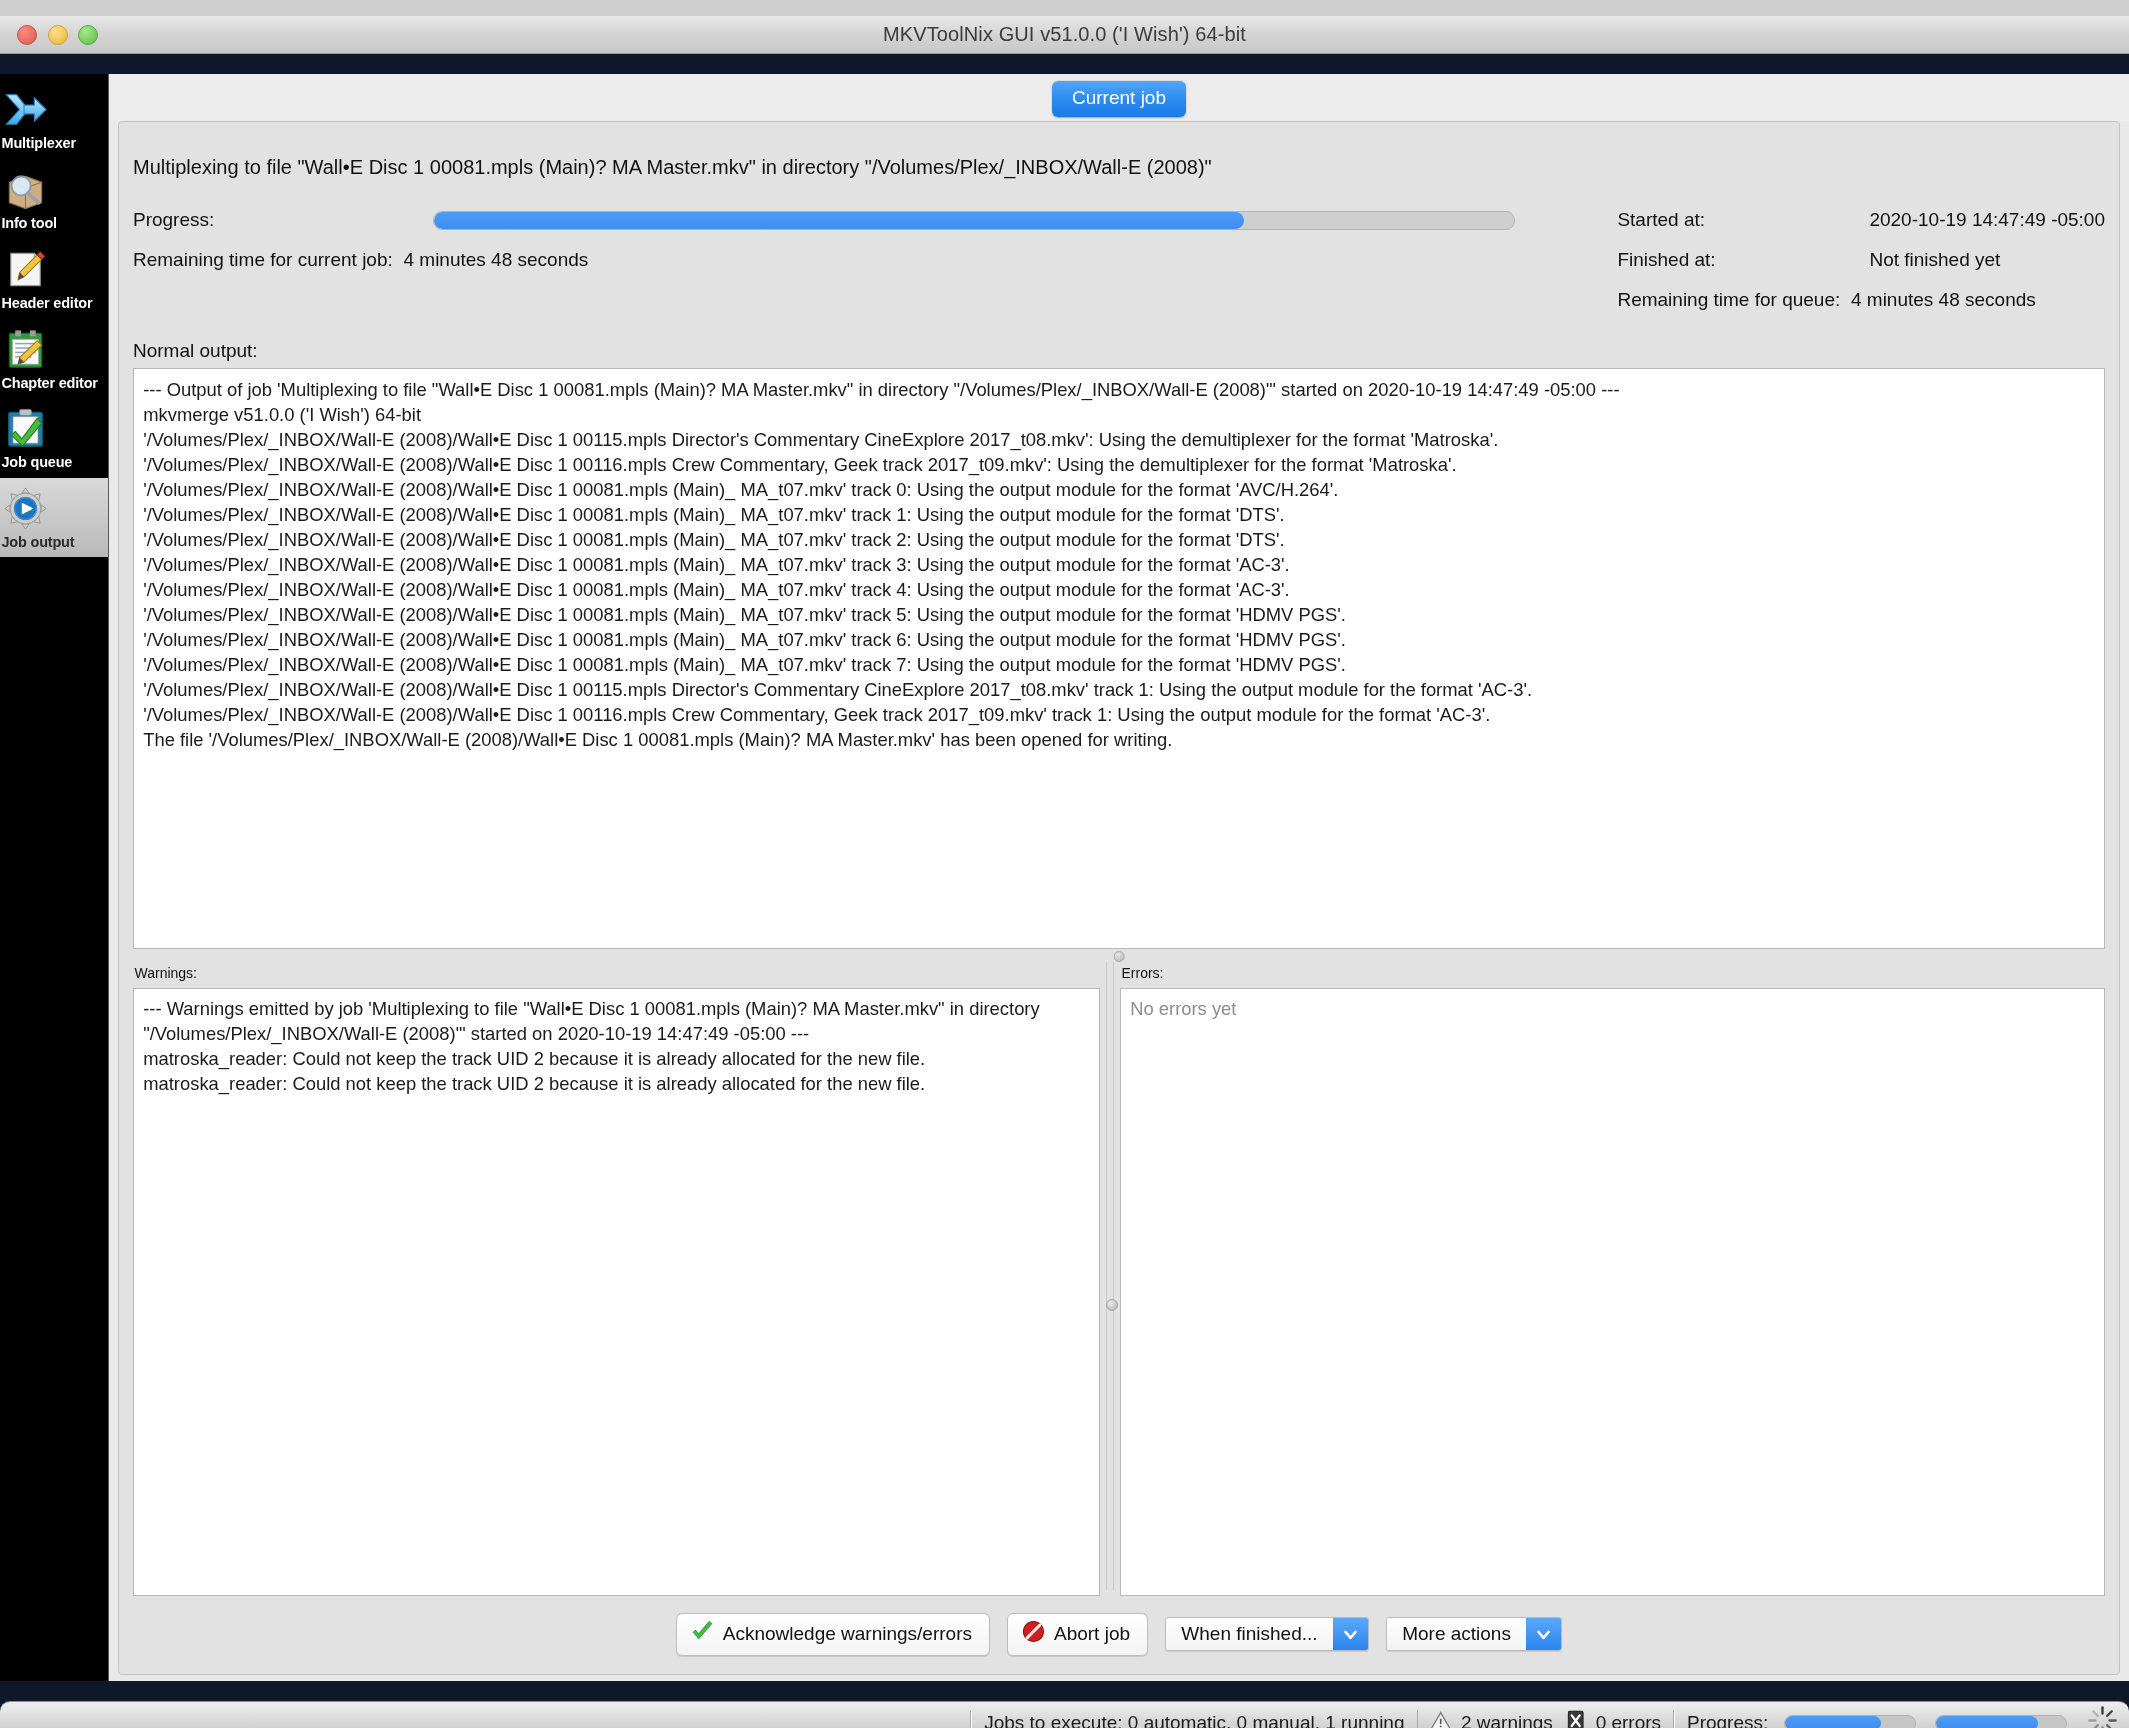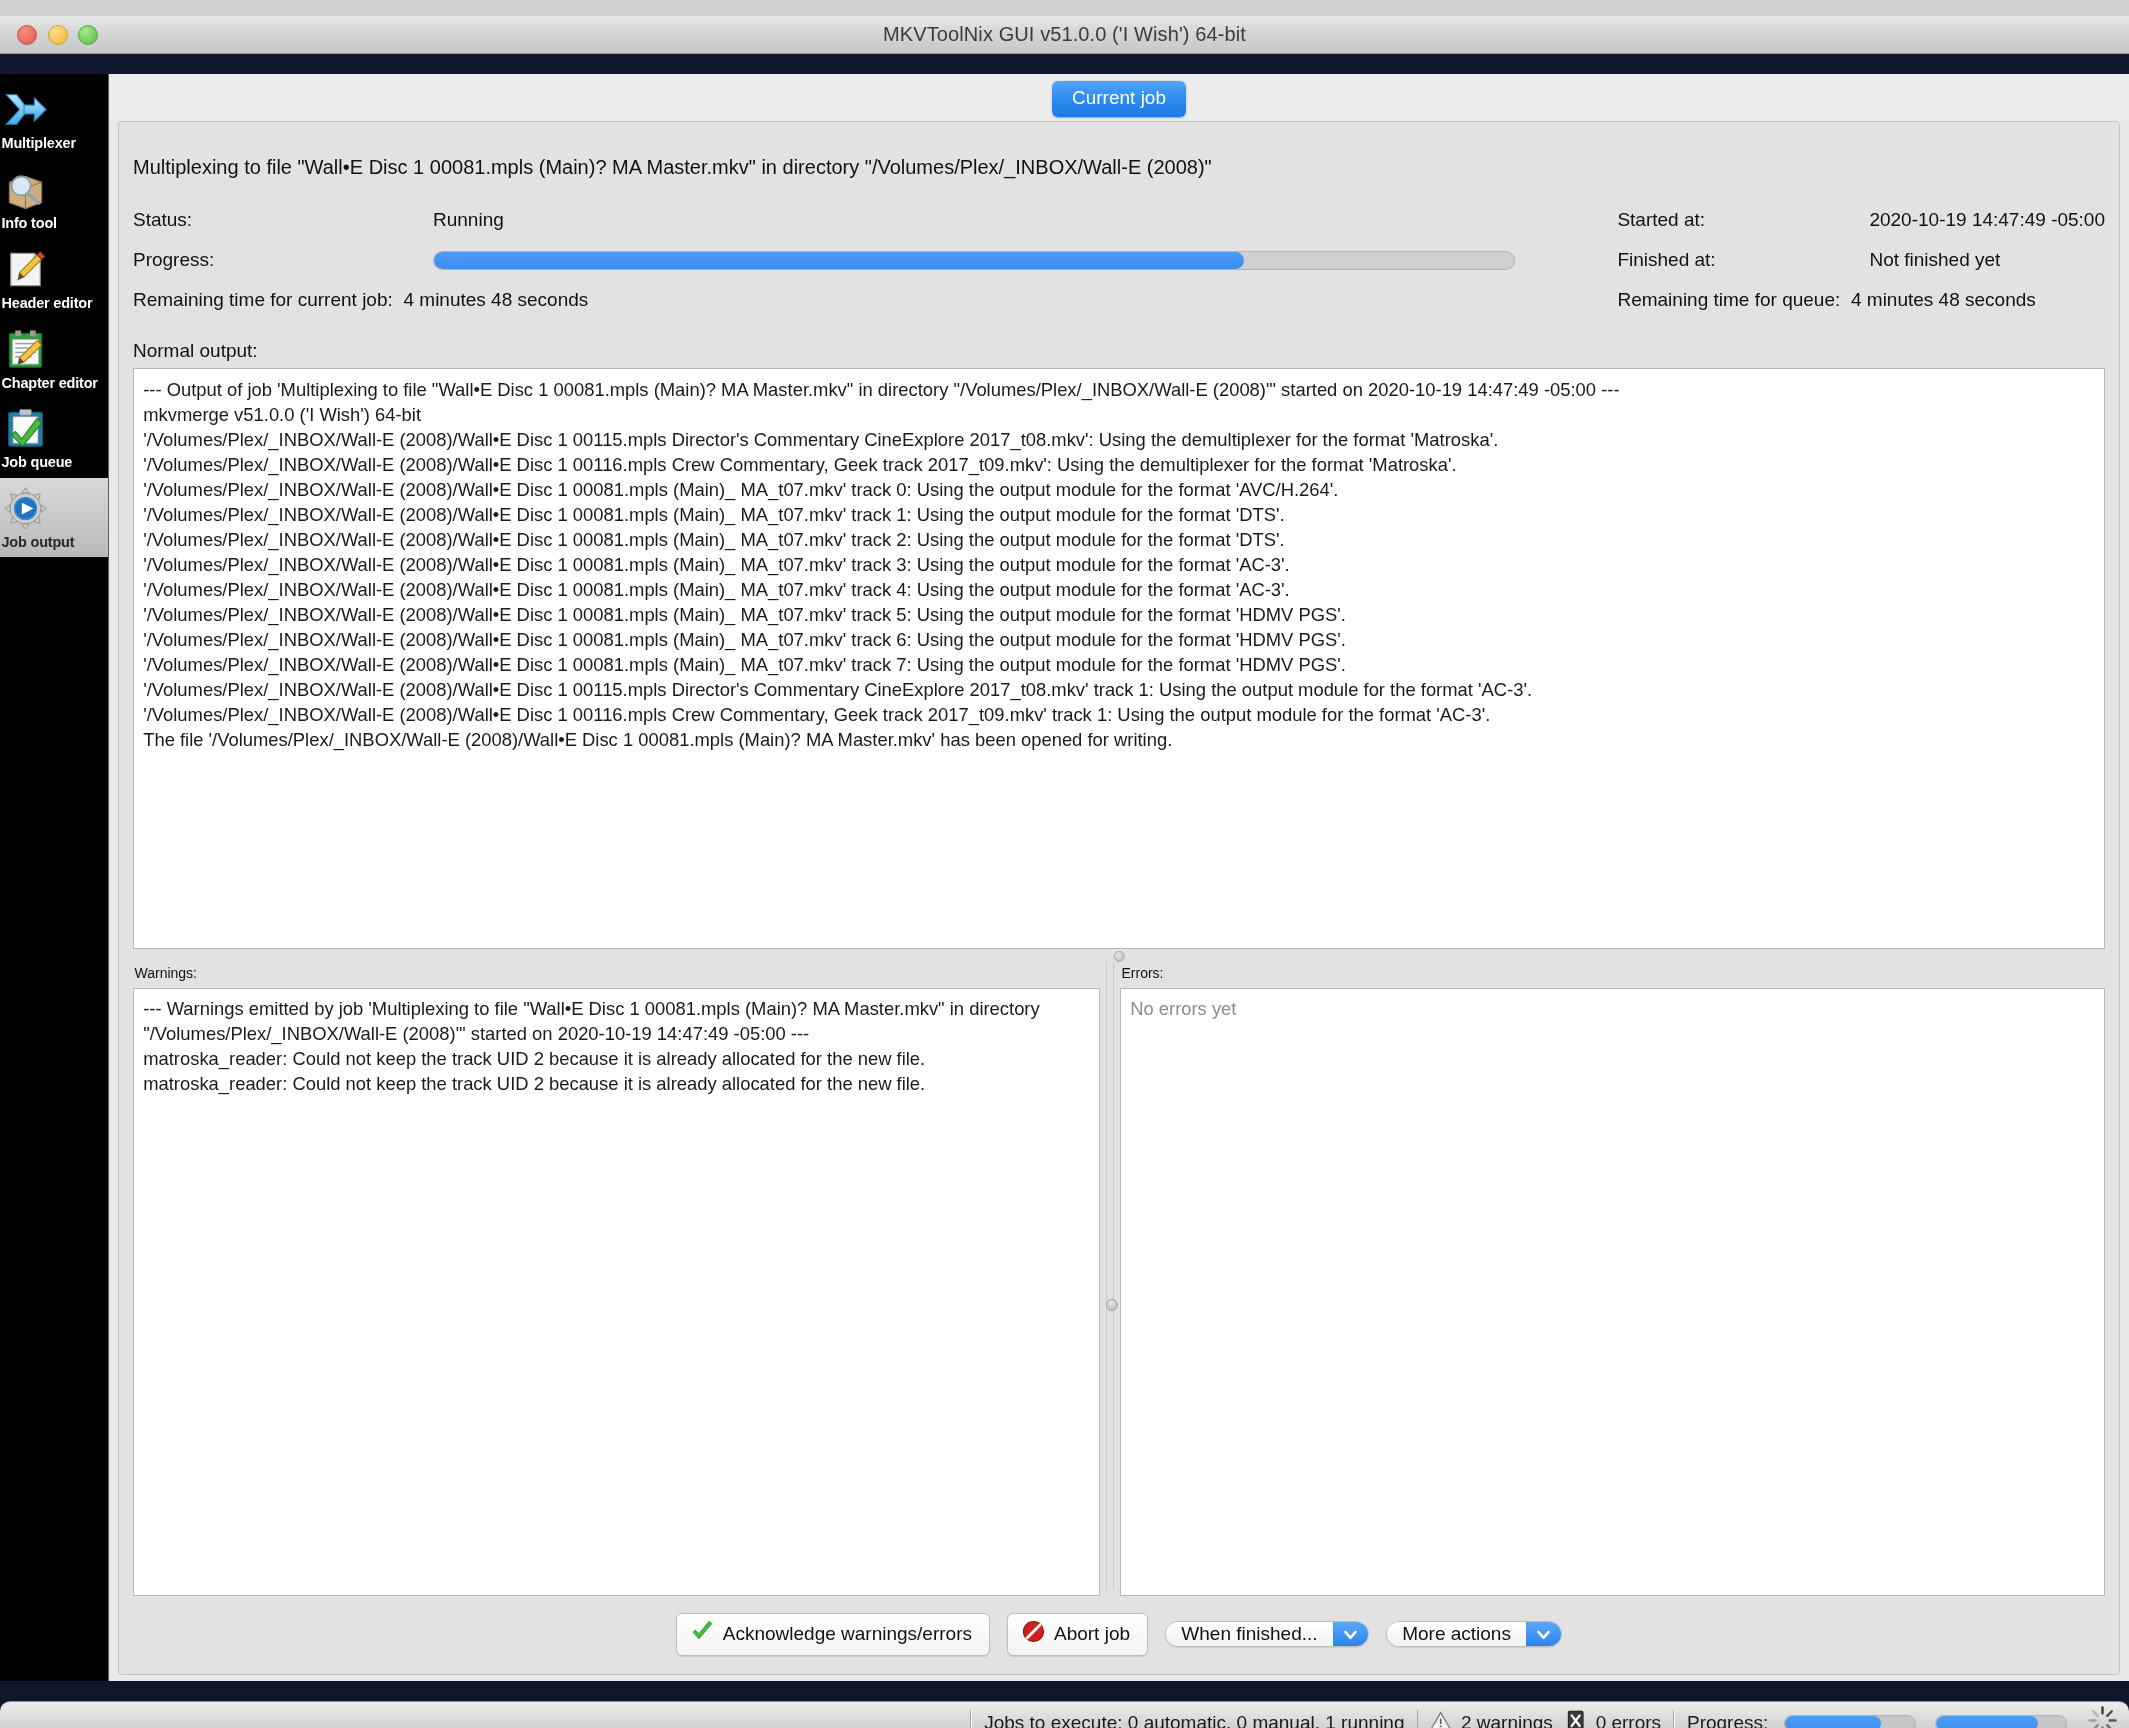--- a/index.html
+++ b/index.html
@@ -175,23 +175,23 @@
     background: linear-gradient(to bottom, #ffffff, #f3f3f3);
     border: 0.8px solid #bdbdbd;
     border-radius: 6.1px;
     box-shadow: 0 0.8px 0.8px rgba(0,0,0,.12);
     padding: 6.1px 17px 6.9px 13.8px;
     font-size: 19px; color: #111; white-space: nowrap;
     height: 43px;
   }
   .btn-split {
     display: inline-flex; align-items: stretch;
-    border: 0.8px solid #bdbdbd; border-radius: 14px; overflow: hidden;
+    border: 0.8px solid #bdbdbd; border-radius: 3px; overflow: hidden;
     box-shadow: 0 0.8px 0.8px rgba(0,0,0,.12);
-    height: 26px;
+    height: 34px;
   }
   .btn-split .main {
     background: linear-gradient(to bottom, #ffffff, #f3f3f3);
     display: inline-flex; align-items: center;
     padding: 0 15.3px; font-size: 19px; color: #111; white-space: nowrap;
   }
   .btn-split .arrow {
     background: linear-gradient(to bottom, #5aa8f8, #2a84ee);
     width: 35px; display: inline-flex; align-items: center; justify-content: center;
     color: #fff;
@@ -334,24 +334,20 @@
         <div id="tab-current">Current job</div>
       </div>
 
       <div id="panel">
 
         <div id="job-headline">Multiplexing to file "Wall•E Disc 1 00081.mpls (Main)? MA Master.mkv" in directory "/Volumes/Plex/_INBOX/Wall-E (2008)"</div>
 
         <div id="status-area">
 
           <div id="status-left">
-            <div class="srow">
-              <span class="slabel w1">Status:</span>
-              <span class="sval">Running</span>
-            </div>
             <div class="srow">
               <span class="slabel w1">Progress:</span>
               <span class="bar" id="main-progress">
                 <i style="width: 75%;"></i>
               </span>
             </div>
             <div class="srow">
               <span class="slabel auto">Remaining time for current job:</span>
               <span class="sval">4 minutes 48 seconds</span>
             </div>

